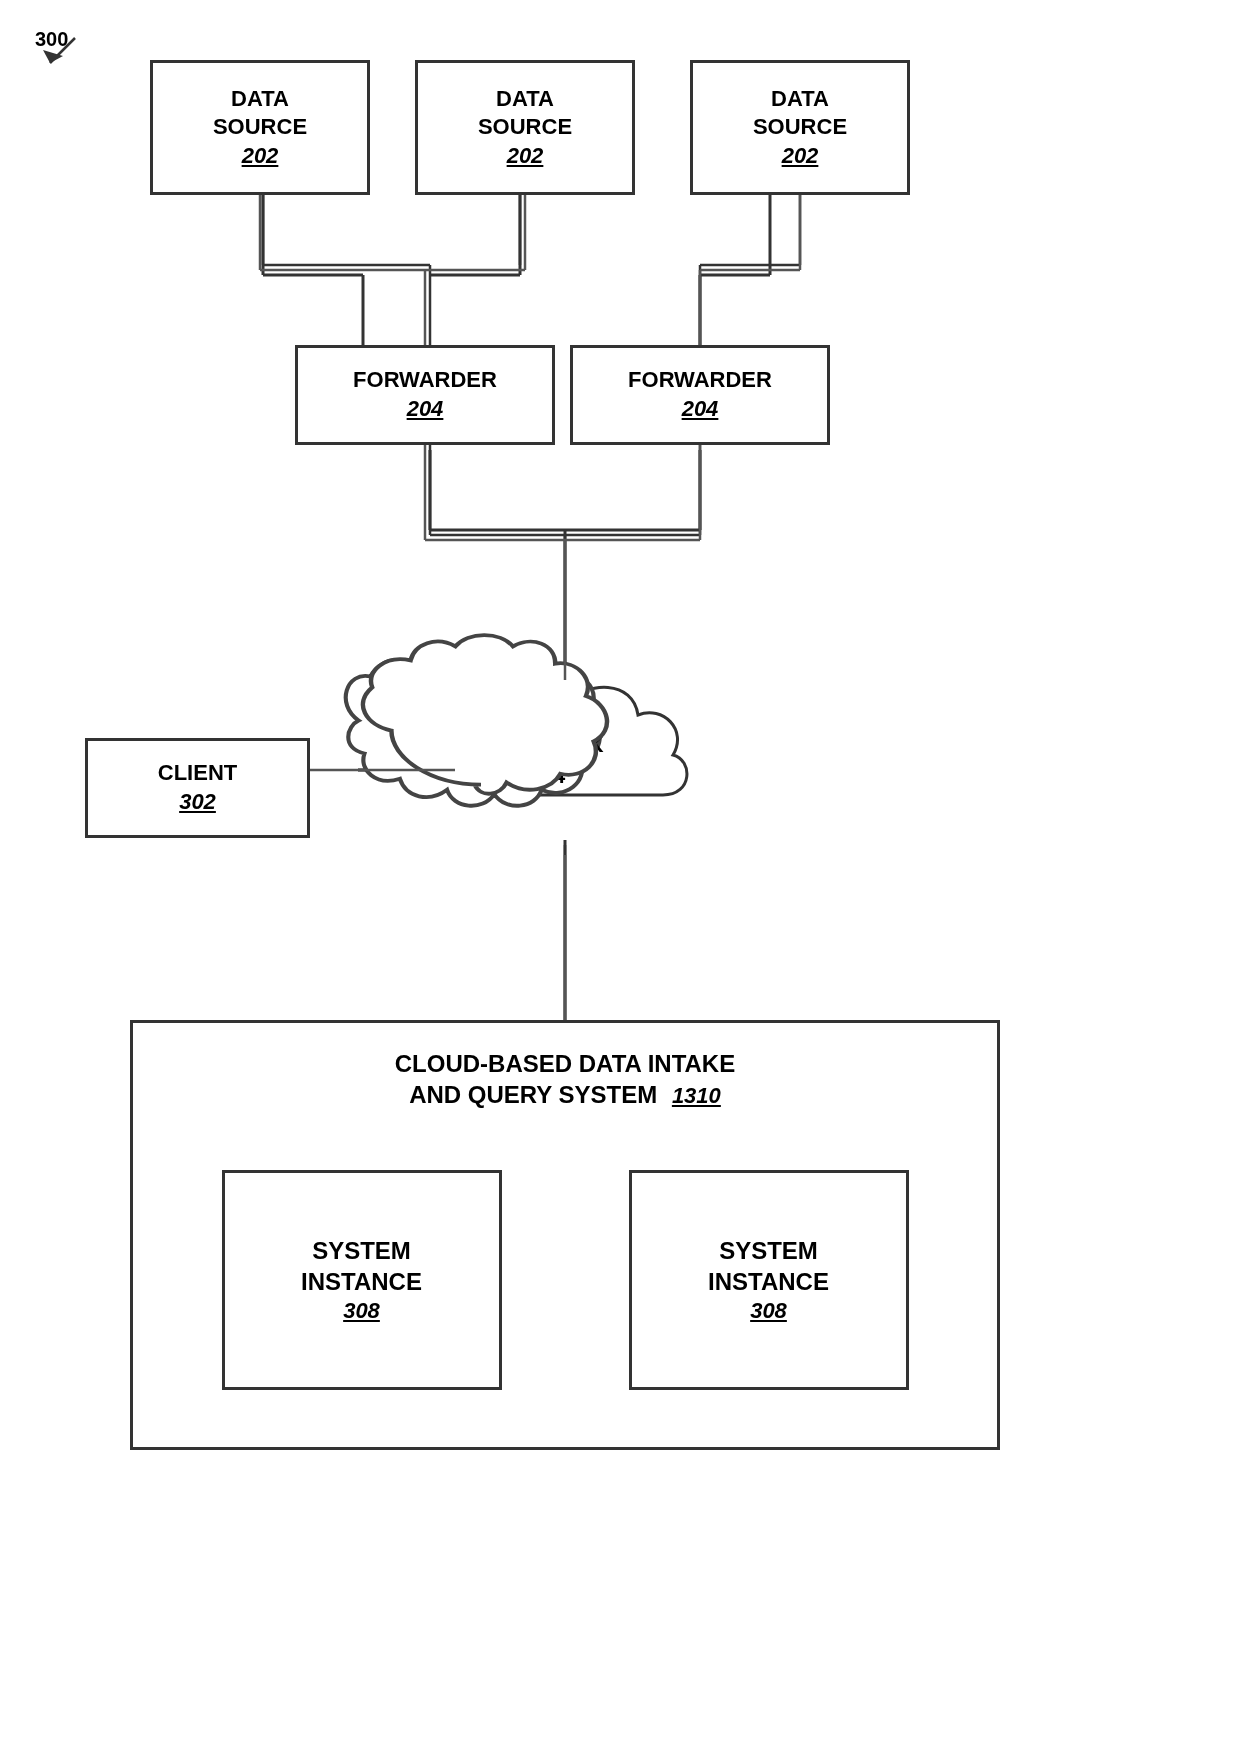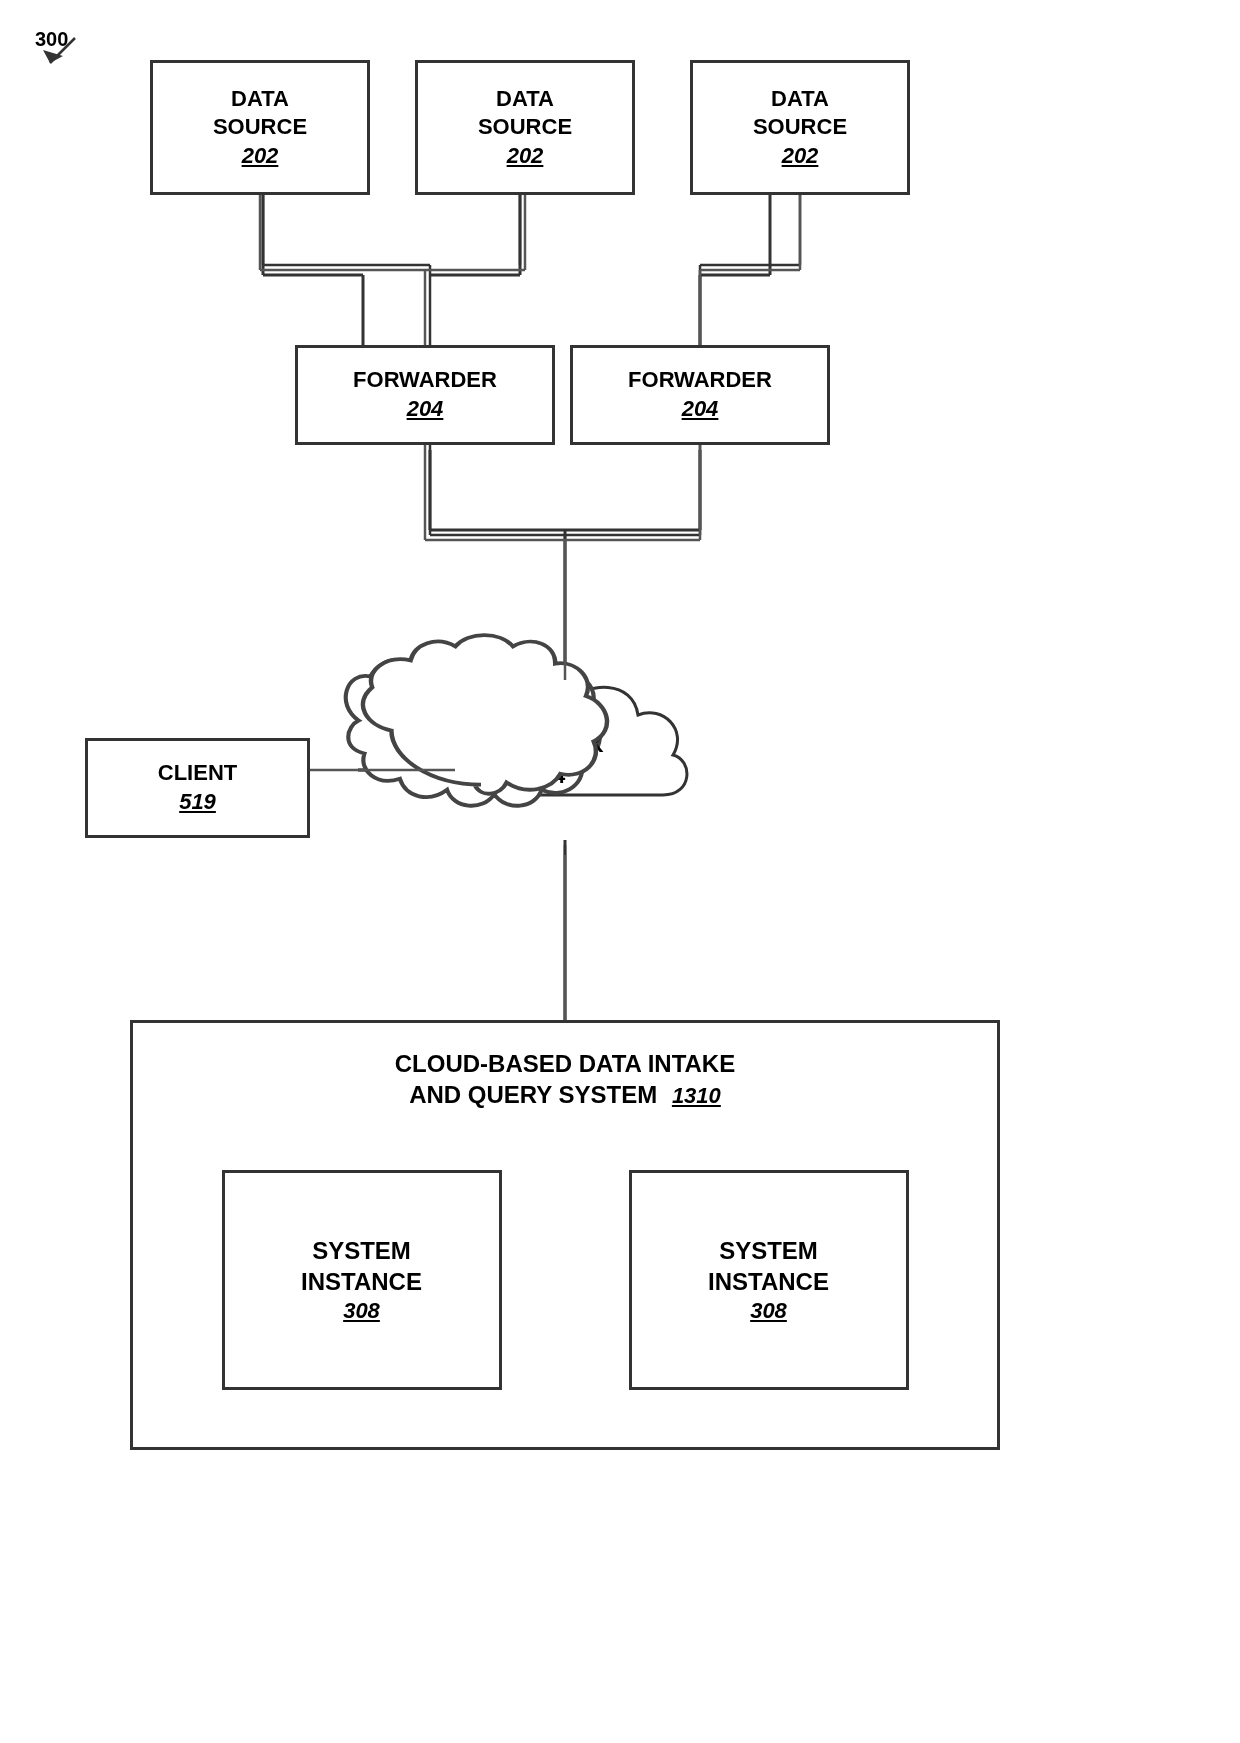--- a/index.html
+++ b/index.html
@@ -182,21 +182,21 @@
     <span class="ref-num">204</span>
   </div>
 
   <div class="node-box" style="left:570px; top:345px; width:260px; height:100px;">
     <span>FORWARDER</span>
     <span class="ref-num">204</span>
   </div>
 
   <div class="node-box" style="left:85px; top:720px; width:225px; height:100px;margin-top:18px;">
     <span>CLIENT</span>
-    <span class="ref-num">519</span>
+    <span class="ref-num">302</span>
   </div>
 
   <div style="position:absolute; left:490px; top:730px; text-align:center; font-size:22px; font-weight:bold; line-height:1.4; z-index:5;">
     <span>NETWORK</span><br>
     <span class="ref-num">304</span>
   </div>
 
   <div class="node-box" style="left:130px; top:1020px; width:870px; height:430px; font-size:24px; padding:25px; flex-direction:column; align-items:flex-start; justify-content:flex-start;">
 
     <div style="text-align:center; width:100%; margin-bottom:8px;">

